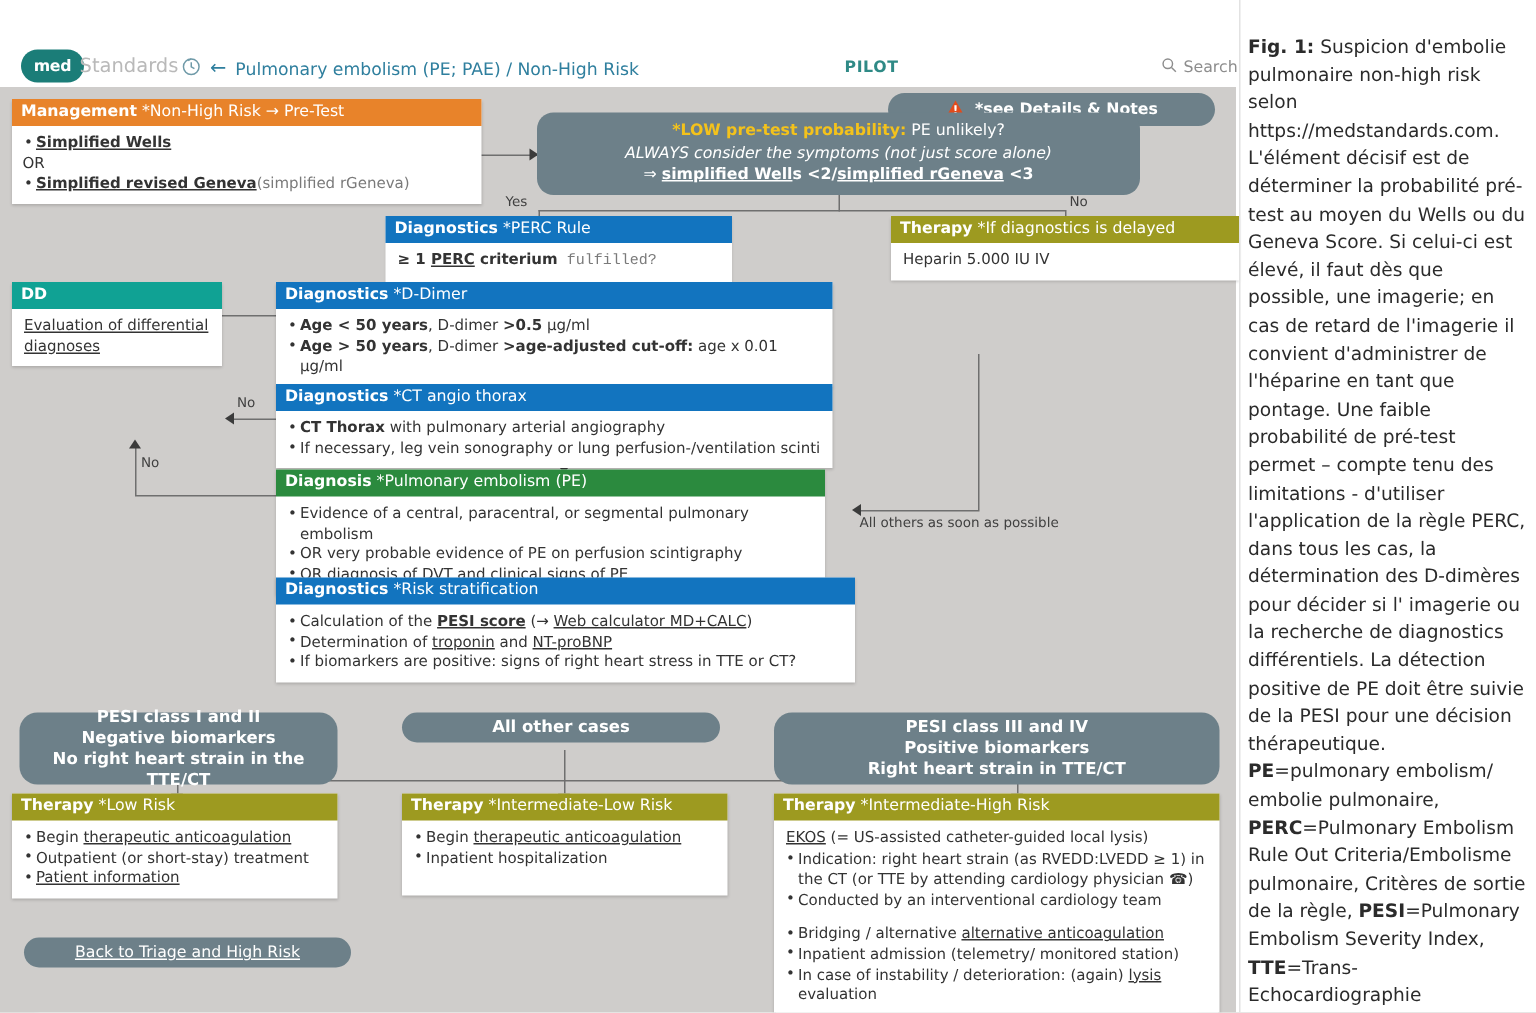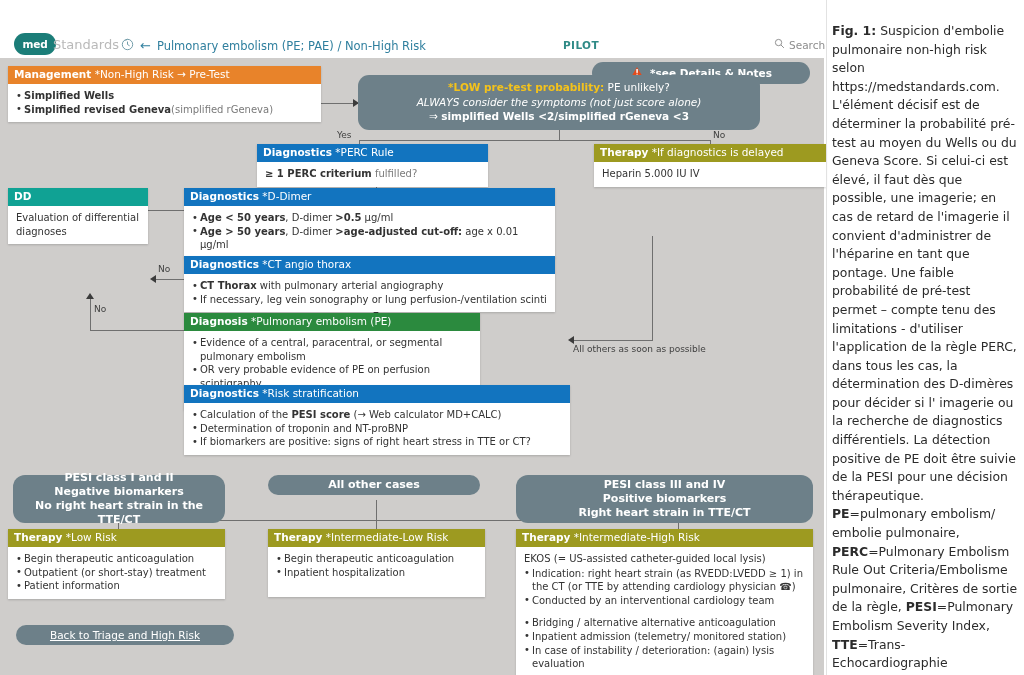--- a/index.html
+++ b/index.html
@@ -33,21 +33,21 @@
   .card{position:absolute;background:#ffffff;box-shadow:0 1px 2px rgba(0,0,0,.18);}
   .card .hd{
     color:#ffffff;font-size:10.5px;padding:2px 6px 3px 6px;line-height:13px;white-space:nowrap;
   }
   .card .hd b{font-weight:bold;}
   .card .hd span.sub{font-weight:400;}
   .card .bd{padding:5px 8px 6px 8px;color:#333333;font-size:10px;line-height:13.6px;}
   .bd ul{margin:0;padding:0;list-style:none;}
   .bd li{position:relative;padding-left:8px;}
   .bd li:before{content:"•";position:absolute;left:0;top:-.5px;font-size:10px;}
-  .u{}
+  .u{text-decoration:underline;}
   .b{font-weight:bold;}
 
   .hd-orange{background:#e8832a;}
   .hd-blue{background:#1274bf;}
   .hd-olive{background:#9d9a20;}
   .hd-teal{background:#10a294;}
   .hd-green{background:#2b8a3e;}
 
   
   .pill{
@@ -211,20 +211,21 @@
 
       <div class="card" style="left:8px;top:8px;width:313px;">
         <div class="hd hd-orange">
           <b>Management</b>
           <span class="sub">*Non-High Risk → Pre-Test</span>
         </div>
         <div class="bd">
           <ul>
             <li><span class="u b">Simplified Wells</span></li>
           </ul>
+          <div style="margin-left:-1px;">OR</div>
           <ul>
             <li><span class="u b">Simplified revised Geneva</span><span style="color:#7a7a7a;">(simplified rGeneva)</span></li>
           </ul>
         </div>
       </div>
 
       <div class="decision" style="left:358px;top:17px;width:386px;">
         <div>
           <span class="gold">*LOW pre-test probability:</span>
           <span>PE unlikely?</span>
@@ -235,21 +236,21 @@
           <span class="u b">simplified Well</span><span class="b">s &lt;2/</span><span class="u b">simplified rGeneva</span><span class="b"> &lt;3</span>
         </div>
       </div>
 
       <div class="card" style="left:257px;top:86px;width:231px;">
         <div class="hd hd-blue">
           <b>Diagnostics</b>
           <span class="sub">*PERC Rule</span>
         </div>
         <div class="bd">
-          <span class="b">≥ 1 </span><span class="u b">PERC</span><span class="b"> criterium</span><span style="color:#7a7a7a;"> fulfilled?</span>
+          <span class="b">≥ 1 </span><span class="u b">PERC</span><span class="b"> criterium</span><span style="color:#7a7a7a;font-family:Liberation Mono, monospace;"> fulfilled?</span>
         </div>
       </div>
 
       <div class="card" style="left:594px;top:86px;width:232px;">
         <div class="hd hd-olive">
           <b>Therapy</b>
           <span class="sub">*If diagnostics is delayed</span>
         </div>
         <div class="bd">Heparin 5.000 IU IV</div>
       </div>
@@ -282,21 +283,21 @@
           <span class="sub">*CT angio thorax</span>
         </div>
         <div class="bd">
           <ul>
             <li><span class="b">CT Thorax</span><span> with pulmonary arterial angiography</span></li>
             <li><span>If necessary, leg vein sonography or lung perfusion-/ventilation scinti</span></li>
           </ul>
         </div>
       </div>
 
-      <div class="card" style="left:184px;top:255px;width:296px;">
+      <div class="card" style="left:184px;top:255px;width:366px;">
         <div class="hd hd-green">
           <b>Diagnosis</b>
           <span class="sub">*Pulmonary embolism (PE)</span>
         </div>
         <div class="bd">
           <ul>
             <li><span>Evidence of a central, paracentral, or segmental pulmonary embolism</span></li>
             <li><span>OR very probable evidence of PE on perfusion scintigraphy</span></li>
             <li><span>OR diagnosis of DVT and clinical signs of PE</span></li>
           </ul>

